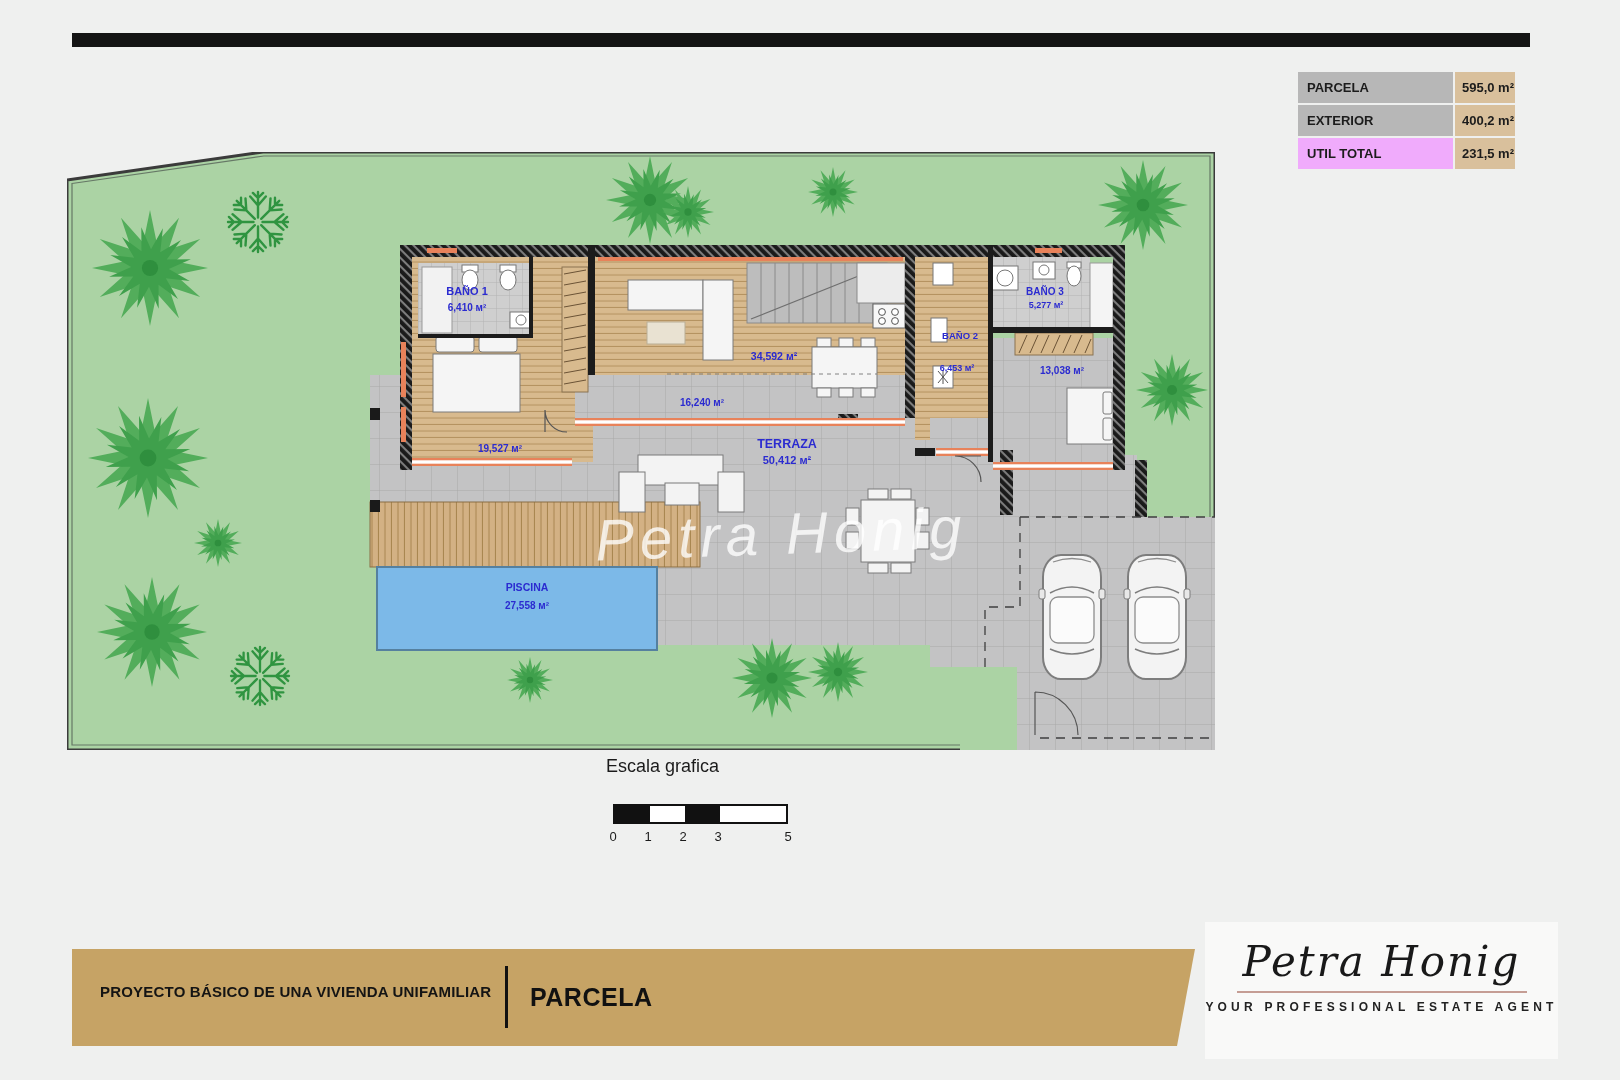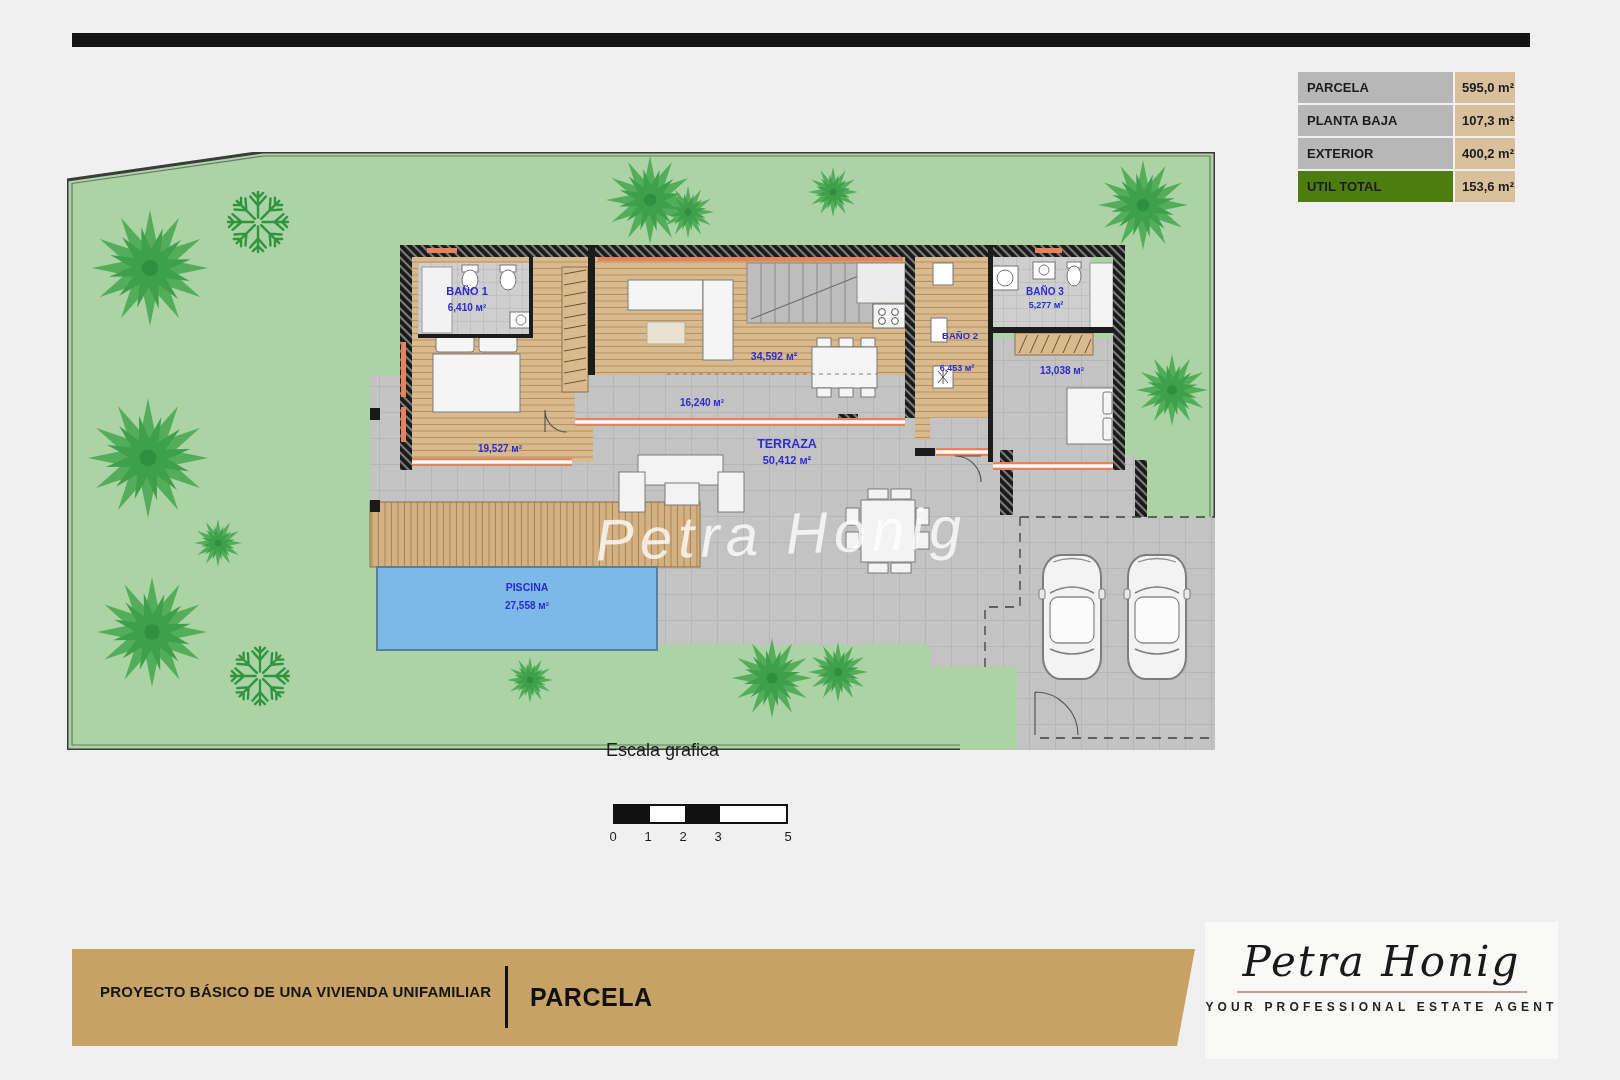--- a/index.html
+++ b/index.html
@@ -8,25 +8,25 @@
     background:#eff0ef;font-family:"Liberation Sans",sans-serif;
   }
   .abs{position:absolute;}
   
   #top-bar{left:72px;top:33px;width:1458px;height:14px;background:#141414;}
   
   #areas-table{left:1298px;top:72px;width:232px;}
   .t-row{display:flex;margin-bottom:2px;height:31px;}
   .t-label{width:155px;background:#b7b7b7;color:#1c1c1c;font-size:13px;font-weight:700;
            display:flex;align-items:center;padding-left:9px;box-sizing:border-box;margin-right:2px;}
-  .t-label.tan{background:#4d7c0f;}
+  .t-label.tan{background:#f0abfc;}
   .t-value{width:60px;background:#d9c09c;color:#1c1c1c;font-size:13px;font-weight:700;
            display:flex;align-items:center;justify-content:flex-end;padding-right:1px;box-sizing:border-box;}
   
-  #scale-title{left:606px;top:740px;font-size:18px;color:#1b1b1b;text-align:center;}
+  #scale-title{left:606px;top:756px;font-size:18px;color:#1b1b1b;text-align:center;}
   #scale-bar{left:613px;top:804px;width:175px;height:20px;background:#ffffff;border:2px solid #111;box-sizing:border-box;}
   .seg{position:absolute;top:0;height:16px;background:#111;}
   .tick{position:absolute;top:829px;width:22px;text-align:center;font-size:13px;color:#1b1b1b;}
   
   #gold-bar{left:72px;top:949px;width:1123px;height:97px;background:#c6a365;
             clip-path:polygon(0 0,100% 0,calc(100% - 18px) 100%,0 100%);}
   #project-title{left:100px;top:949px;height:84px;display:flex;align-items:center;
                  font-size:15px;font-weight:700;color:#141414;letter-spacing:.2px;}
   #footer-divider{left:505px;top:966px;width:3px;height:62px;background:#111;}
   #sheet-title{left:530px;top:949px;height:97px;display:flex;align-items:center;
@@ -309,30 +309,26 @@
 
   <text x="715" y="402" text-anchor="middle" font-size="58" letter-spacing="6" font-family="DejaVu Serif, serif" font-style="italic" fill="#ffffff" fill-opacity="0.78" transform="rotate(-2 715 402)">Petra Honig</text>
 </svg>
 
 <div class="abs" id="areas-table">
   <div class="t-row">
     <div class="t-label">PARCELA</div>
     <div class="t-value">595,0 m²</div>
   </div>
   <div class="t-row">
-    <div class="t-label">PLANTA BAJA</div>
-    <div class="t-value">107,3 m²</div>
-  </div>
-  <div class="t-row">
     <div class="t-label">EXTERIOR</div>
     <div class="t-value">400,2 m²</div>
   </div>
   <div class="t-row">
     <div class="t-label tan">UTIL TOTAL</div>
-    <div class="t-value">153,6 m²</div>
+    <div class="t-value">231,5 m²</div>
   </div>
 </div>
 
 <div class="abs" id="scale-title">Escala grafica</div>
 <div class="abs" id="scale-bar">
   <div class="seg" style="left:0;width:35px;"></div>
   <div class="seg" style="left:70px;width:35px;"></div>
 </div>
 <span class="tick abs" style="left:602px;">0</span>
 <span class="tick abs" style="left:637px;">1</span>

